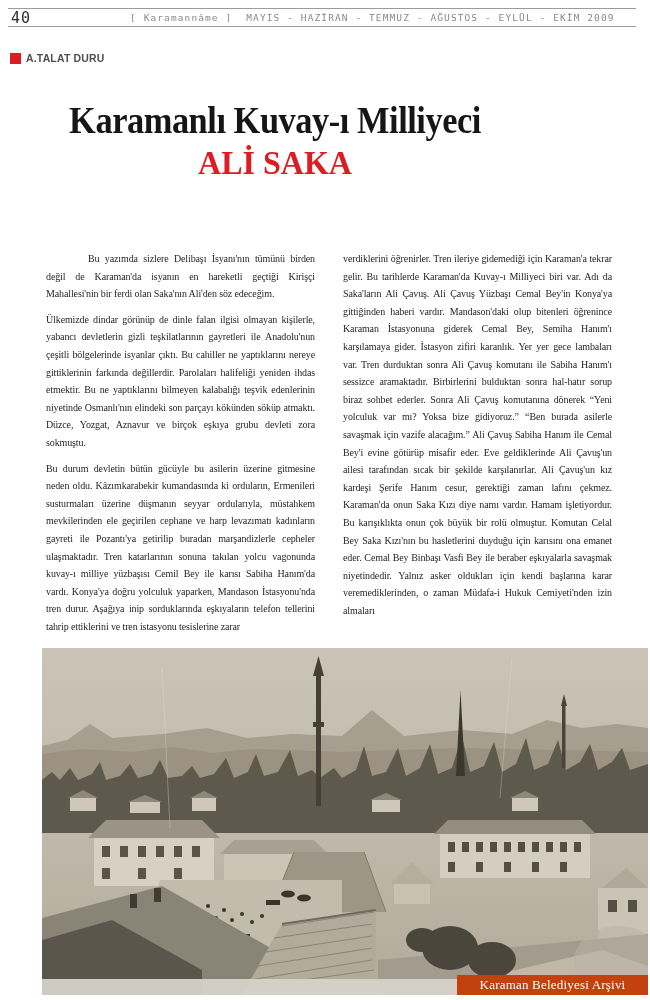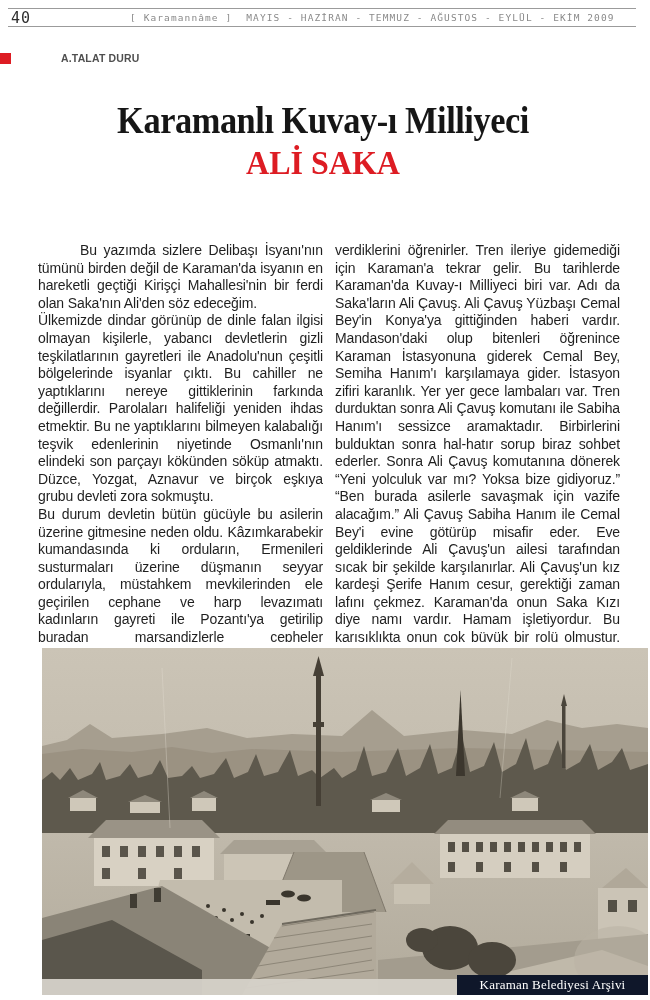--- a/index.html
+++ b/index.html
@@ -15,55 +15,55 @@
     position:absolute;left:11px;top:9px;
     font-family:"DejaVu Sans Mono",monospace;font-size:15px;color:#2e2e2e;letter-spacing:1px;text-align:right;
   }
   .header-line{
     position:absolute;left:130px;top:12px;width:500px;
     font-family:"DejaVu Sans Mono",monospace;font-size:9.5px;color:#8a8a8a;
     letter-spacing:1.1px;white-space:nowrap;
   }
   .header-line .journal{margin-right:14px;}
   
-  .author-row{position:absolute;left:0;top:52px;display:flex;align-items:center;gap:45px;}
+  .author-row{position:absolute;left:10px;top:52px;display:flex;align-items:center;}
   .author-bullet{width:11px;height:11px;background:#dd1c23;margin-right:5px;}
   .author-name{
     font-family:"Liberation Sans",sans-serif;font-weight:700;font-size:11px;
     color:#4f4f4f;letter-spacing:0.2px;transform:scaleX(.95);transform-origin:left center;
   }
   
-  .title-block{position:absolute;left:0;top:100px;width:550px;text-align:center;padding-left:48px;}
+  .title-block{position:absolute;left:0;top:100px;width:550px;text-align:center;}
   .title-main{
     font-family:"Liberation Serif",serif;font-weight:700;font-size:37px;color:#161616;
     line-height:1.15;transform:scaleX(.93);transform-origin:center;letter-spacing:-0.5px;
   }
   .title-sub{
     font-family:"Liberation Serif",serif;font-weight:700;font-size:33px;color:#dd1c23;
     line-height:1.1;margin-top:2px;transform:scaleX(.97);transform-origin:center;
   }
   
   .columns{
     position:absolute;left:38px;top:242px;width:582px;height:400px;
     display:flex;gap:12px;overflow:hidden;
   }
   .col{width:285px;height:400px;overflow:hidden;}
   .col p{
-    margin:0;font-family:Liberation Sans, sans-serif;font-size:14px;line-height:17.6px;
+    margin:8px;font-family:Liberation Serif, serif;font-size:10px;line-height:17.6px;
     color:#1f1f1f;text-align:justify;letter-spacing:-0.12px;
   }
   .col p.indent{text-indent:42px;}
   
   .photo{
     position:absolute;left:42px;top:648px;width:606px;height:347px;overflow:hidden;
   }
   .photo svg{display:block;}
   .photo-caption{
     position:absolute;left:415px;top:327px;width:191px;height:20px;
-    background:#0f172a;color:#ffffff;font-family:"Liberation Serif",serif;font-size:13px;
+    background:#c2410c;color:#ffffff;font-family:"Liberation Serif",serif;font-size:13px;
     display:flex;align-items:center;justify-content:center;letter-spacing:0.2px;
   }
 </style>
 </head>
 <body>
 
 <div class="rule rule-top"></div>
 <div class="rule rule-bottom"></div>
 
 <div class="page-number">40</div>

